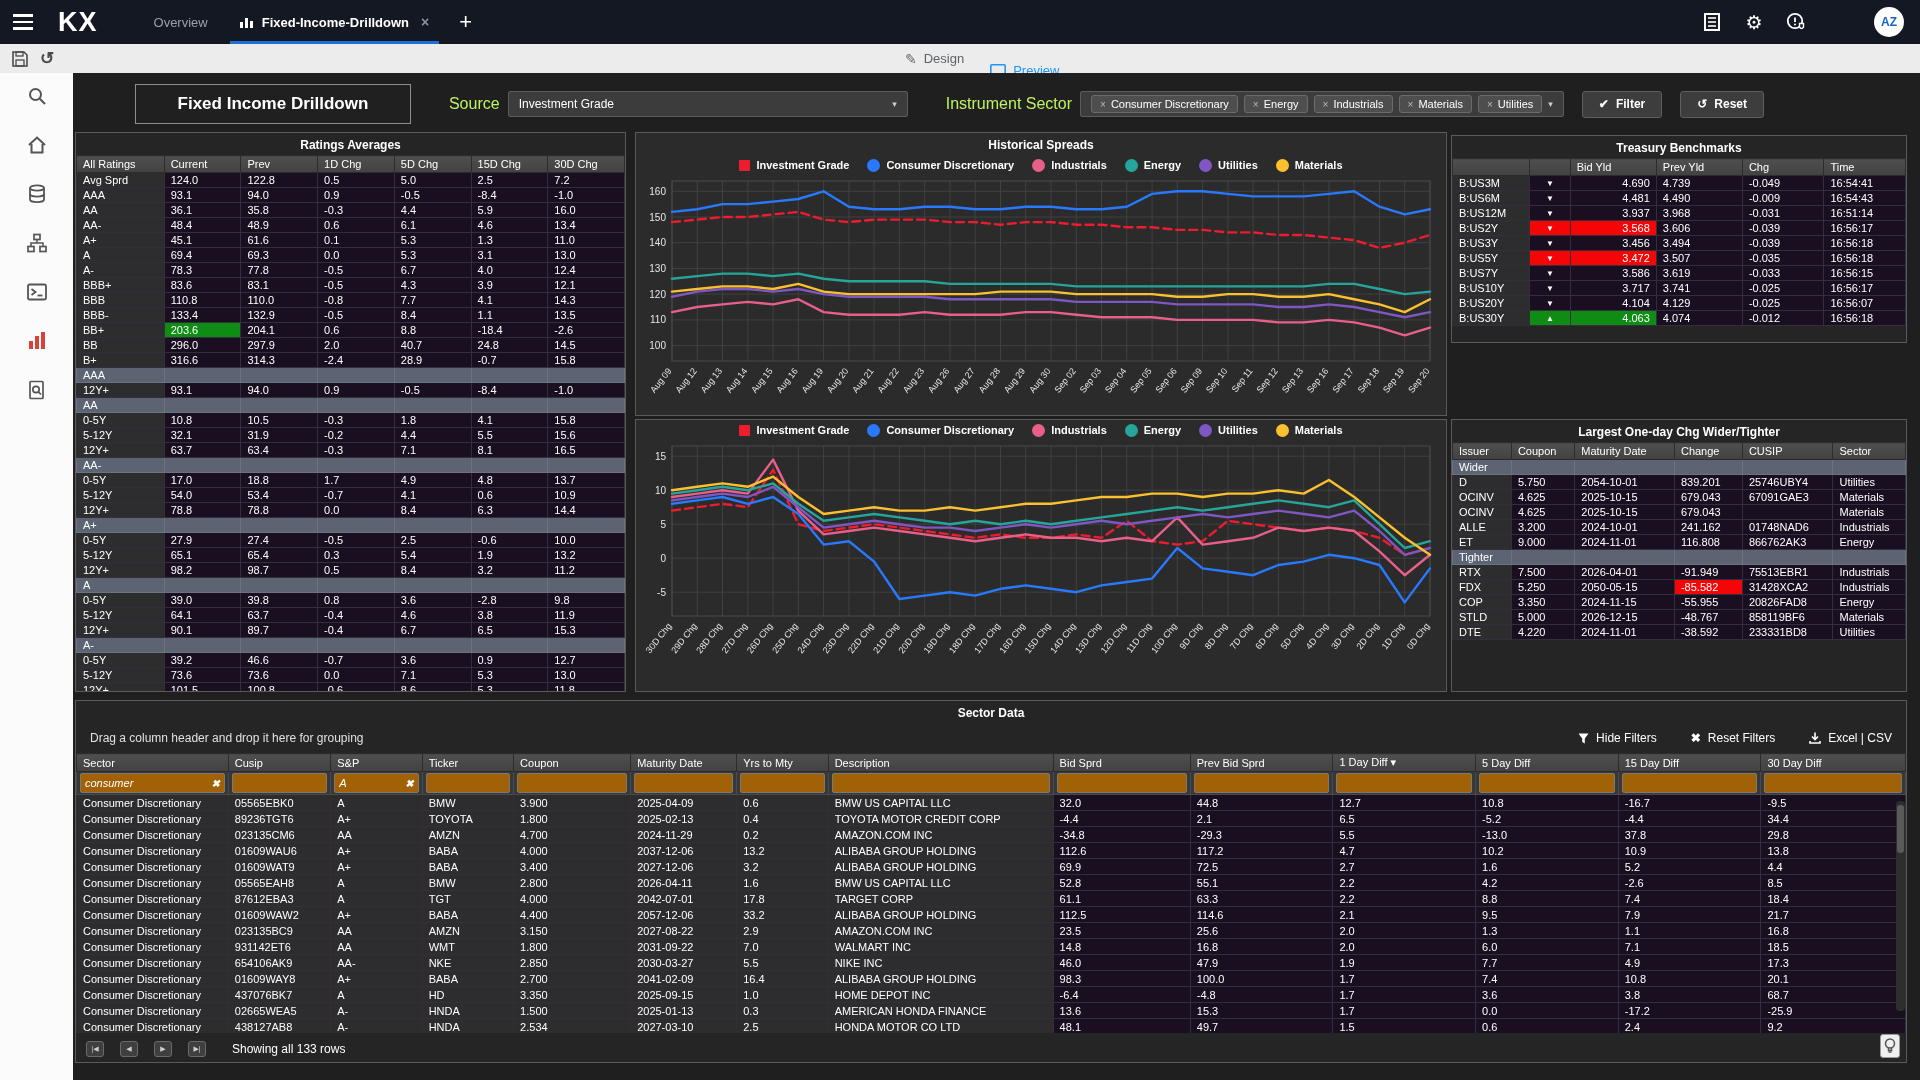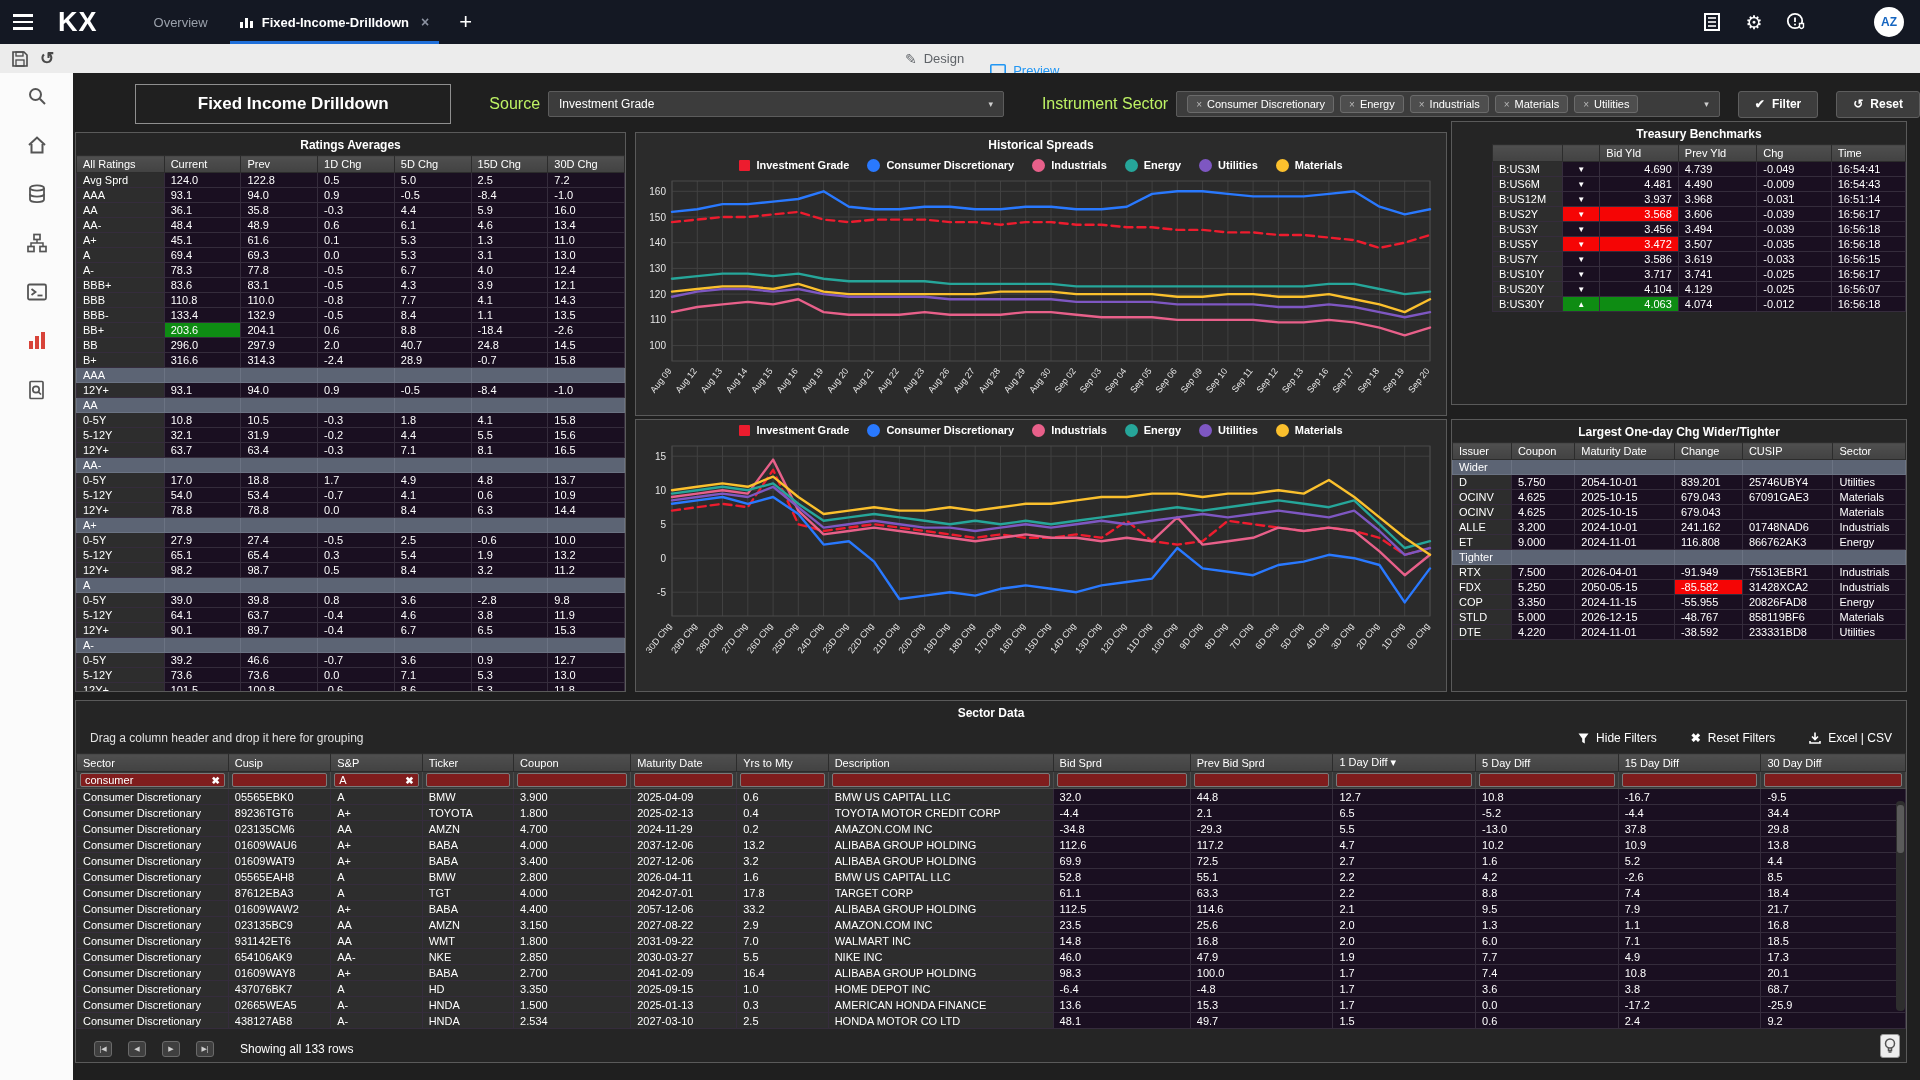--- a/index.html
+++ b/index.html
@@ -31,42 +31,42 @@
   .mode-switch { position:absolute; left:905px; top:0; height:29px; display:flex; align-items:center; gap:26px; }
   .mode { display:flex; align-items:center; gap:7px; font-size:13px; color:#5f6368; cursor:pointer; }
   .mode.active { color:#2196f3;margin-top:24px; }
   .sidebar { position:absolute; left:0; top:73px; width:73px; height:1007px; background:#fbfbfb;
              display:flex; flex-direction:column; align-items:center; padding-top:12px; gap:27px; }
   .side-ic { width:22px; height:22px; cursor:pointer; display:flex; align-items:center; justify-content:center; }
 
   
   .main { position:absolute; left:73px; top:73px; width:1847px; height:1007px; background:#1f1f1f; }
 
-  .filterbar { position:absolute; left:0; top:6px; width:1847px; height:50px; display:flex; align-items:center; }
+  .filterbar { position:absolute; left:0; top:6px; width:1691px; height:50px; display:flex; align-items:center; }
   .titlebox { margin-left:62px; width:328px; height:40px; border:1px solid #8f8f8f; background:#202020;
               display:flex; align-items:center; justify-content:center; font-size:17px; font-weight:bold; }
   .flabel { font-size:16px; color:#bef264; margin-left:38px; margin-right:8px; white-space:nowrap; }
   .select { height:26px; background:#3c3c3c; border:1px solid #5c5c5c; border-radius:2px; display:flex;
             align-items:center; padding:0 10px; font-size:12px; cursor:pointer; }
   .select .arr { margin-left:auto; color:#cfcfcf; font-size:9px; }
   .src-select { width:472px; }
   .multisel { width:563px; gap:6px; }
   .chip { background:#4e4e4e; border:1px solid #6b6b6b; border-radius:3px; padding:2px 8px; font-size:11px;
           white-space:nowrap; display:flex; align-items:center; gap:5px; cursor:pointer; }
   .chip .x { color:#b9b9b9; font-size:10px; }
   .btn { height:27px; background:#3d3d3d; border:1px solid #5e5e5e; border-radius:3px; color:#fff;
          font-size:12px; font-weight:bold; display:flex; align-items:center; gap:7px; padding:0 16px;
          margin-left:18px; cursor:pointer; }
 
   
   .panel { position:absolute; background:#252525; border:1px solid #5a5a5a; overflow:hidden; }
   .ptitle { text-align:center; font-size:12px; font-weight:bold; padding:5px 0 3px; color:#fff; }
   .p-ratings  { left:2px;    top:59px;  width:551px;  height:560px; }
   .p-chart1   { left:562px;  top:59px;  width:812px;  height:284px; background:#2b2b2b; }
-  .p-treasury { left:1378px; top:48px;  width:456px;  height:284px;padding-left:40px; }
+  .p-treasury { left:1378px; top:62px;  width:456px;  height:208px; }
   .p-chart2   { left:562px;  top:346px; width:812px;  height:273px; background:#2b2b2b; }
   .p-wider    { left:1378px; top:346px; width:456px;  height:273px; }
   .p-sector   { left:2px;    top:627px; width:1832px; height:363px; }
 
   
   table.dgrid { width:100%; border-collapse:collapse; table-layout:fixed; font-size:11px; }
   table.dgrid th { background:linear-gradient(#4f4f4f,#424242); border:1px solid #2c2c2c; color:#fff;
                    font-weight:normal; text-align:left; padding:2px 6px; height:16px; white-space:nowrap;
                    overflow:hidden; }
   table.dgrid td { border:1px solid #352c3c; padding:1px 6px; height:15px; white-space:nowrap; overflow:hidden; }
@@ -90,24 +90,24 @@
   svg line.grid { stroke:#414141; stroke-width:1; }
 
   
   .sector-toolbar { height:30px; display:flex; align-items:center; padding:0 14px; }
   .drag-hint { font-size:12px; color:#e0e0e0; }
   .stb-right { margin-left:auto; display:flex; gap:34px; align-items:center; font-size:12px; color:#fff; }
   .stb-link { display:flex; align-items:center; gap:7px; cursor:pointer; }
   table.sector th { height:17px; }
   table.sector td { height:16px; }
   tr.filter td { background:#383838; border-color:#4a4a4a; padding:1px 3px; }
-  .fbox { background:#7f1d1d; border:1px solid #7a7a7a; border-radius:2px; height:14px; display:flex;
-          align-items:center; padding:0 4px; font-size:11px; }
+  .fbox { background:#a16207; border:1px solid #7a7a7a; border-radius:2px; height:20px; display:flex;
+          align-items:center; padding:0 4px; font-size:11px;font-style:italic; }
   .fbox .fx { margin-left:auto; font-weight:bold; font-size:10px; color:#fff; cursor:pointer; }
-  .pager { position:absolute; left:8px; bottom:0; width:100%; height:26px; display:flex; align-items:center;
+  .pager { position:absolute; left:0; bottom:0; width:100%; height:26px; display:flex; align-items:center;
            gap:16px; padding:0 10px; background:#252525; }
   .pgbtn { width:18px; height:16px; background:#3f3f3f; border:1px solid #6a6a6a; border-radius:3px;
            color:#cfcfcf; font-size:7px; display:flex; align-items:center; justify-content:center; cursor:pointer; }
   .showing { font-size:12px; margin-left:10px; }
   .bulb-btn { position:absolute; right:6px; bottom:4px; width:20px; height:24px; background:#efefef;
               border:1px solid #999; border-radius:3px; display:flex; align-items:center; justify-content:center;
               cursor:pointer; }
   .vscroll { position:absolute; right:1px; top:100px; width:9px; height:210px; background:#2e2e2e; border-radius:4px; }
   .vthumb { position:absolute; left:1px; top:4px; width:7px; height:48px; background:#5a5a5a; border-radius:3px; }
 </style>

